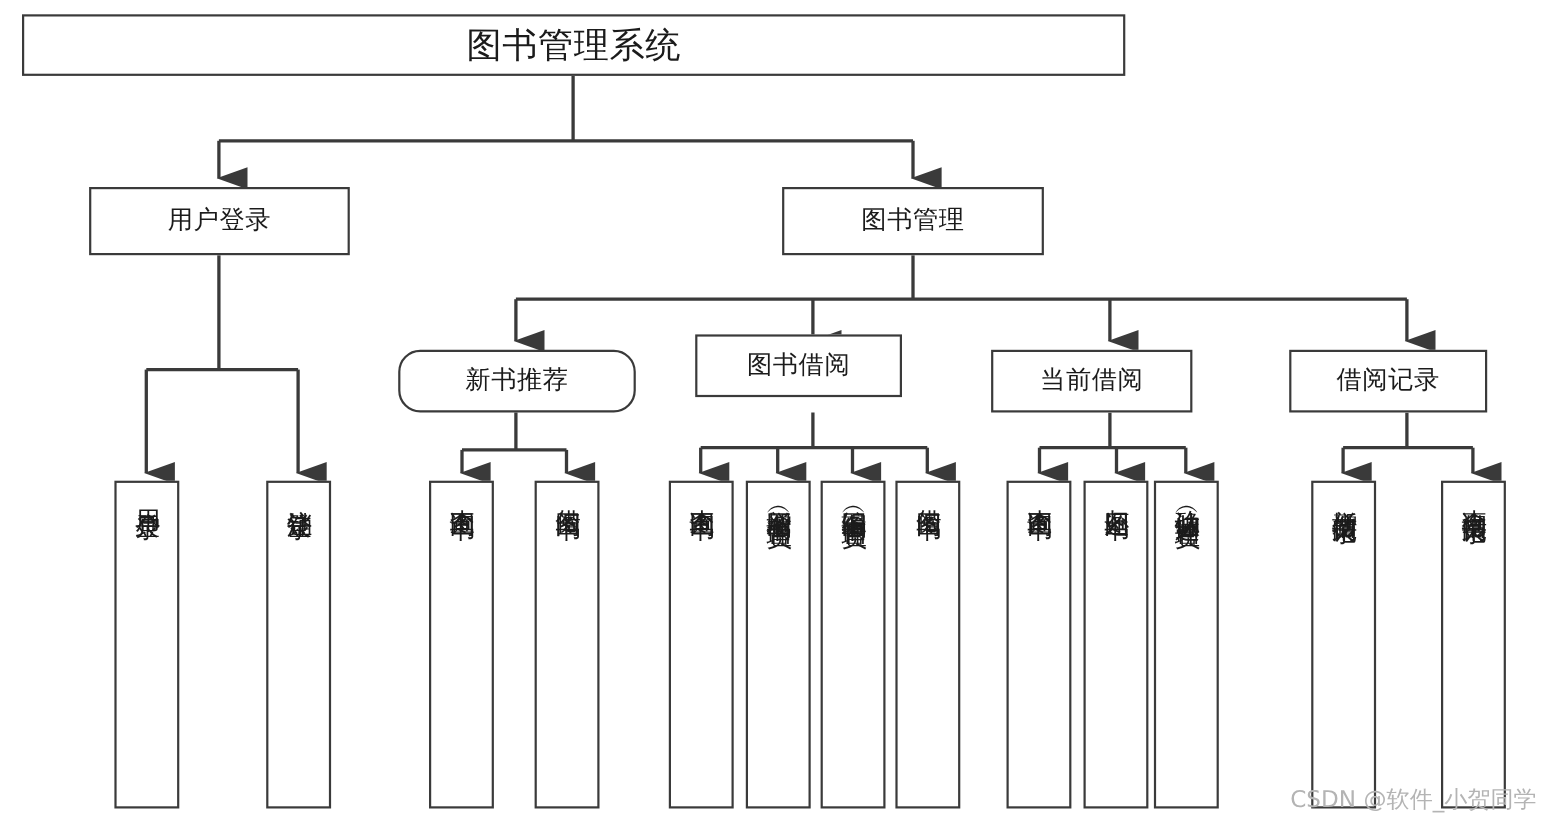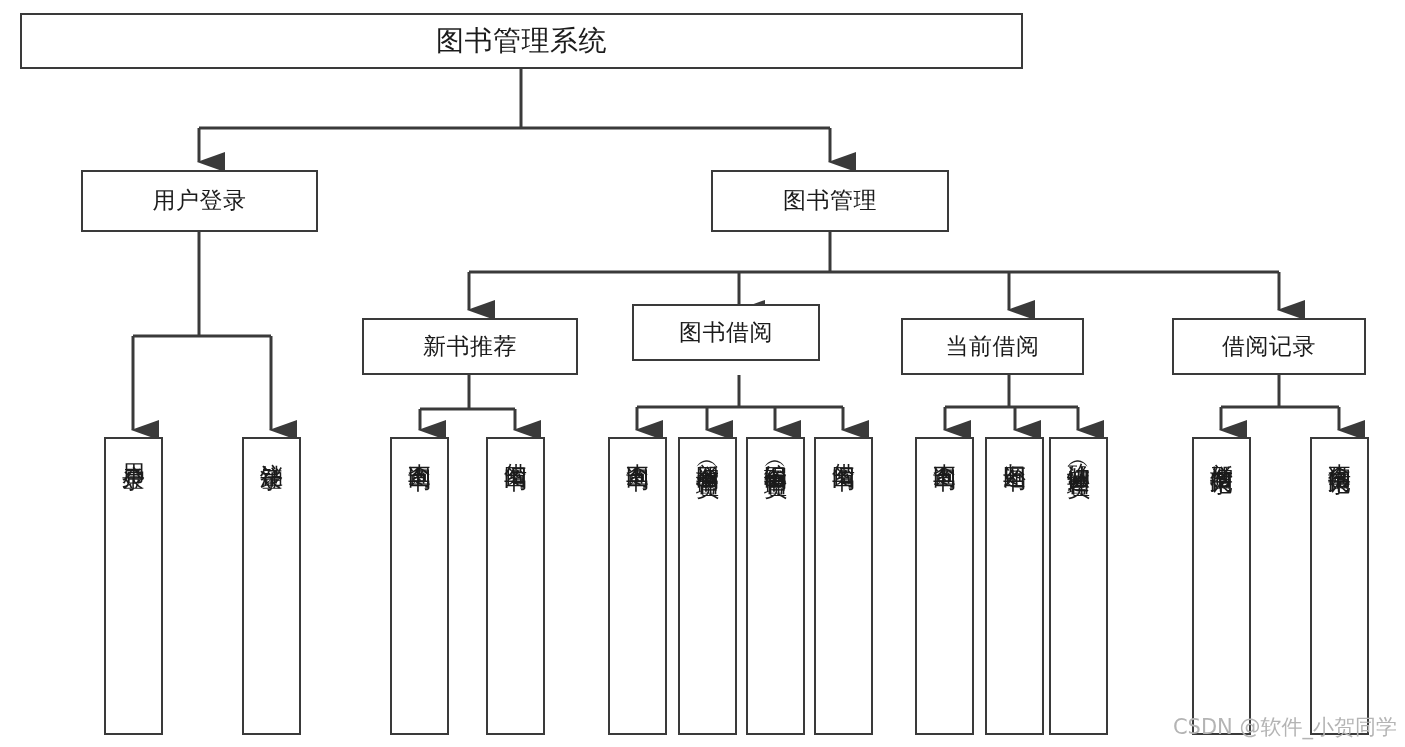--- a/index.html
+++ b/index.html
@@ -39,21 +39,21 @@
     color: #1b1b1b;
     letter-spacing: 0.5px;
   }
   
   .node.horiz .label {
     font-size: 23px;
     line-height: 1.2;
     white-space: nowrap;
   }
   .node.root .label {
-    font-size: 28px;
+    font-size: 32px;
   }
   
   .node.vert {
     align-items: flex-start;
     justify-content: center;
     padding-top: 6px;
   }
   .node.vert .label {
     writing-mode: vertical-rl;
     text-orientation: upright;
@@ -139,33 +139,33 @@
   </div>
 
   <div class="node horiz" style="left:81px; top:170px; width:237px; height:62px;">
     <span class="label">用户登录</span>
   </div>
 
   <div class="node horiz" style="left:711px; top:170px; width:238px; height:62px;">
     <span class="label">图书管理</span>
   </div>
 
-  <div class="node horiz" style="left:362px; top:318px; width:216px; height:57px;">
+  <div class="node horiz" style="left:362px; top:318px; width:216px; height:57px;border-radius:20px;">
     <span class="label">新书推荐</span>
   </div>
 
   <div class="node horiz" style="left:632px; top:304px; width:188px; height:57px;">
     <span class="label">图书借阅</span>
   </div>
 
   <div class="node horiz" style="left:901px; top:318px; width:183px; height:57px;">
     <span class="label">当前借阅</span>
   </div>
 
-  <div class="node horiz" style="left:1172px; top:318px; width:194px; height:57px;">
+  <div class="node horiz" style="left:1172px; top:318px; width:180px; height:57px;">
     <span class="label">借阅记录</span>
   </div>
 
   <div class="node vert" style="left:104px; top:437px; width:59px; height:298px;">
     <span class="label">用户登录</span>
   </div>
 
   <div class="node vert" style="left:242px; top:437px; width:59px; height:298px;">
     <span class="label">注销登录</span>
   </div>

